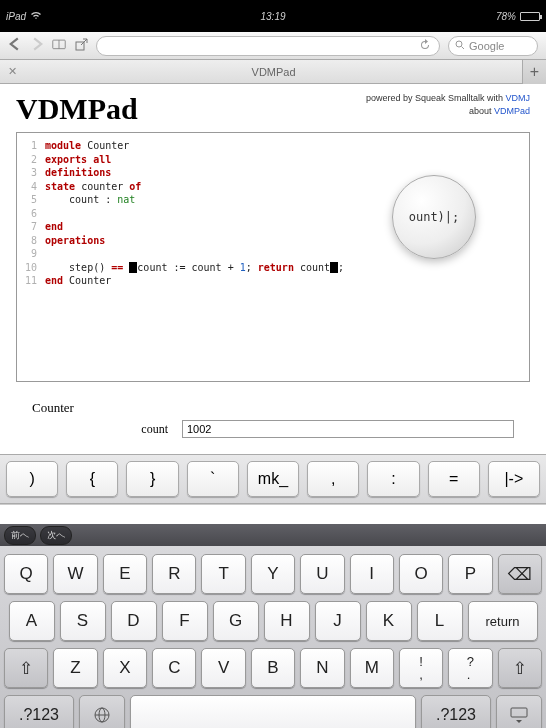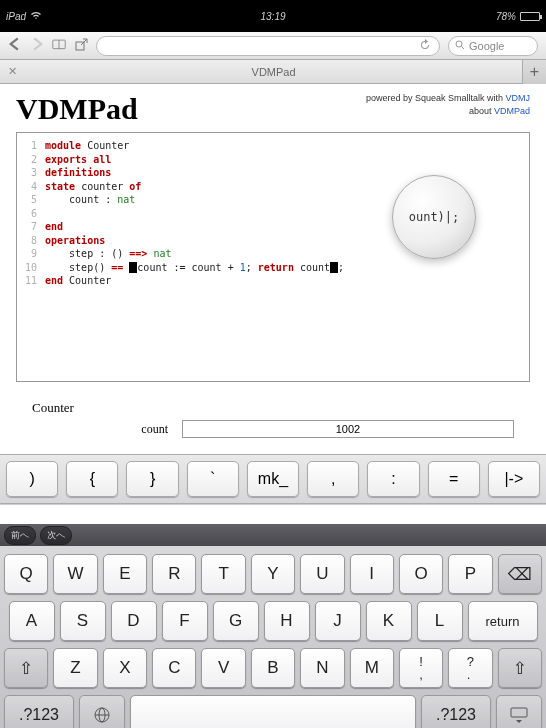--- a/index.html
+++ b/index.html
@@ -37,21 +37,21 @@
 .type { color: #208020; }
 .num { color: #2060c0; }
 .txt { color: #222; }
 .cursor-mark { background: #000; color: #000; padding: 0 1px; }
 
 .magnifier { position: absolute; top: 42px; right: 53px; width: 84px; height: 84px; border-radius: 50%; background: radial-gradient(circle at 35% 30%, #fff, #eee 55%, #c8c8c8); border: 1px solid #aaa; box-shadow: 0 3px 8px rgba(0,0,0,0.25); display: flex; align-items: center; justify-content: center; font-family: Menlo, monospace; font-size: 12px; color: #333; overflow: hidden; }
 
 .results { background: #fff; padding: 6px 16px 12px; font-family: Georgia, serif; font-size: 13px; }
 .result-row { display: flex; align-items: center; margin-top: 4px; }
 .result-label { width: 150px; text-align: right; padding-right: 14px; font-size: 12px; }
-.result-input { flex: 1; height: 18px; border: 1px solid #999; background: #fff; font-size: 11px; padding: 0 4px; text-align: center; }
+.result-input { flex: 1; height: 18px; border: 1px solid #999; background: #fff; font-size: 11px; padding: 0 4px; }
 
 .sym-row { background: linear-gradient(#e9e9ea,#d7d7d9); border-top: 1px solid #aaa; border-bottom: 1px solid #aaa; padding: 6px 6px; display: flex; gap: 8px; }
 .sym-key { flex: 1; height: 36px; background: linear-gradient(#fff,#eee); border: 1px solid #aaa; border-radius: 5px; box-shadow: 0 1px 1px rgba(0,0,0,0.25); display: flex; align-items: center; justify-content: center; font-size: 16px; }
 
 .mid-gap { background: #fff; height: 20px; border-top: 1px solid #ccc; }
 
 .kb-access { background: linear-gradient(#606066,#48484d); height: 22px; display: flex; align-items: center; padding: 0 4px; gap: 4px; }
 .kb-pill { background: linear-gradient(#3a3a3f,#2a2a2e); color: #ddd; font-size: 9px; padding: 2px 6px; border-radius: 9px; border: 1px solid #222; }
 
 .keyboard { background: linear-gradient(#d9d9dc,#bfbfc3); padding: 8px 4px 6px; }
@@ -131,21 +131,21 @@
   </div>
   <div class="code-box" id="code-box">
     <div class="code-line"><span class="gutter">1</span><span><span class="kw">module</span><span class="txt"> Counter</span></span></div>
       <div class="code-line"><span class="gutter">2</span><span><span class="kw">exports</span><span class="txt"> </span><span class="kw">all</span></span></div>
       <div class="code-line"><span class="gutter">3</span><span><span class="kw">definitions</span></span></div>
       <div class="code-line"><span class="gutter">4</span><span><span class="kw">state</span><span class="txt"> counter </span><span class="kw">of</span></span></div>
       <div class="code-line"><span class="gutter">5</span><span><span class="txt">    count : </span><span class="type">nat</span></span></div>
       <div class="code-line"><span class="gutter">6</span></div>
       <div class="code-line"><span class="gutter">7</span><span><span class="kw">end</span></span></div>
       <div class="code-line"><span class="gutter">8</span><span><span class="kw">operations</span></span></div>
-      <div class="code-line"><span class="gutter">9</span><span><span class="txt">    step : () </span><span class="kw">==&gt;</span><span class="txt"> </span><span class="type">nat</span></span></div>
+      <div class="code-line"><span class="gutter">9</span></div>
       <div class="code-line"><span class="gutter">10</span><span><span class="txt">    step() </span><span class="kw">==</span><span class="txt"> </span><span class="cursor-mark">(</span><span class="txt">count := count + </span><span class="num">1</span><span class="txt">; </span><span class="kw">return</span><span class="txt"> count</span><span class="cursor-mark">)</span><span class="txt">;</span></span></div>
       <div class="code-line"><span class="gutter">11</span><span><span class="kw">end</span><span class="txt"> Counter</span></span></div>
       <div class="magnifier">
         <span>ount)|;</span>
       </div>
   </div>
   <div class="results" style="margin-top:12px">
     <div>Counter</div>
     <div class="result-row">
       <div class="result-label">count</div>

